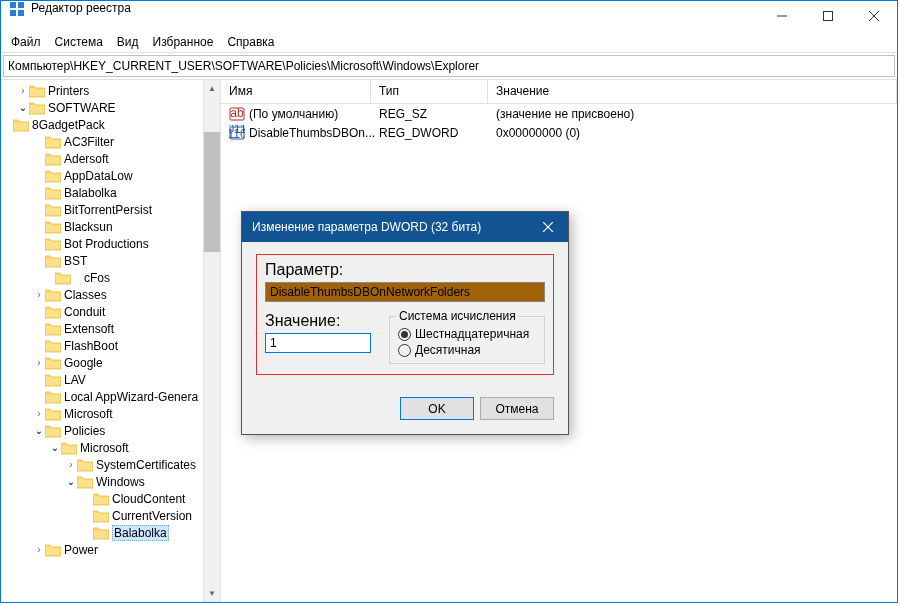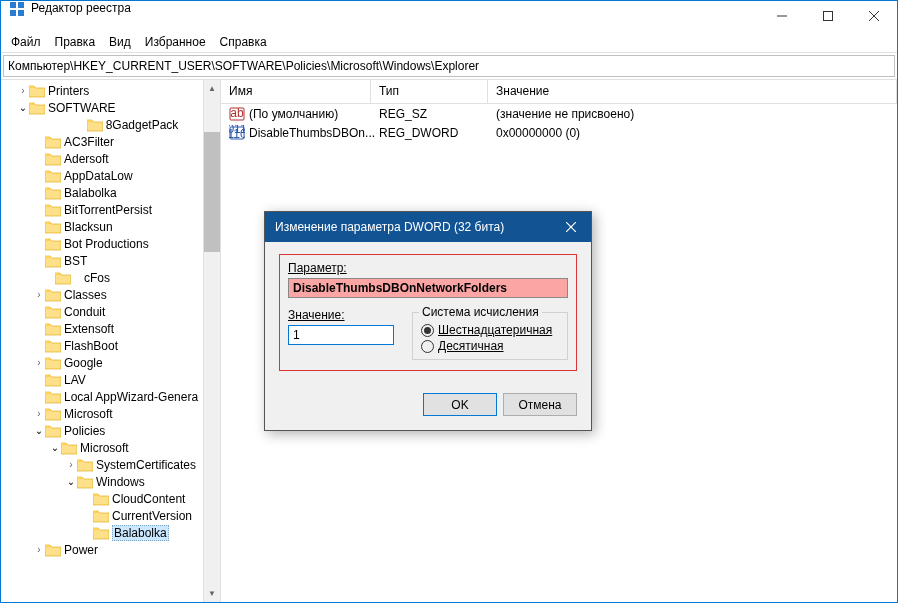--- a/index.html
+++ b/index.html
@@ -28,29 +28,29 @@
   .list-row { display: flex; height: 19px; align-items: center; }
   .list-row div { padding: 0 8px; font-size: 12px; display: flex; align-items: center; }
   .col-name { width: 150px; }
   .col-type { width: 117px; }
   .col-value { flex: 1; }
   .val-icon { width: 16px; height: 16px; margin-right: 4px; flex-shrink: 0; }
   .scrollbar-v { position: absolute; right: 0; top: 0; bottom: 0; width: 17px; background: #f0f0f0; border-left: 1px solid #e0e0e0; display: flex; flex-direction: column; }
   .scrollbar-v .btn { height: 17px; background: #f0f0f0; display: flex; align-items: center; justify-content: center; font-size: 8px; color: #666; }
   .scrollbar-v .thumb { background: #c0c0c0; }
   
-  .dialog { position: absolute; left: 264px; top: 211px; width: 328px; background: #f0f0f0; border: 1px solid #555; box-shadow: 3px 3px 12px rgba(0,0,0,0.3); }
+  .dialog { position: absolute; left: 241px; top: 211px; width: 328px; background: #f0f0f0; border: 1px solid #555; box-shadow: 3px 3px 12px rgba(0,0,0,0.3); }
   .dialog-title { height: 30px; background: #125394; color: #fff; display: flex; align-items: center; padding-left: 10px; font-size: 12px; }
   .dialog-title .spacer { flex: 1; }
   .dialog-title .close { width: 40px; height: 100%; display: flex; align-items: center; justify-content: center; cursor: default; }
   .dialog-body { padding: 12px 14px; }
   .redbox { border: 1px solid #d83434; padding: 6px 8px 10px 8px; margin-bottom: 2px; }
-  .dlg-label { font-size: 12px; margin-bottom: 3px; text-decoration: underline; }
+  .dlg-label { font-size: 16px; margin-bottom: 3px; }
   .dlg-input { width: 100%; border: 1px solid #888; padding: 2px 4px; font-size: 12px; background: #fff; height: 20px; }
-  .dlg-input.ro { background: #fca5a5; font-weight: bold; }
+  .dlg-input.ro { background: #a16207; }
   .dlg-row2 { display: flex; gap: 18px; margin-top: 10px; }
   .dlg-col-left { width: 106px; }
   .dlg-input.value { border: 1px solid #0078d7; }
   .radio-row { display: flex; align-items: center; gap: 4px; margin-top: 2px; }
   .radio { width: 13px; height: 13px; border: 1px solid #333; border-radius: 50%; display: flex; align-items: center; justify-content: center; }
   .radio .dot { width: 7px; height: 7px; background: #333; border-radius: 50%; }
   .group-frame { border: 1px solid #d0d0d0; padding: 8px 8px 6px 8px; position: relative; margin-top: 4px; }
   .group-frame .legend { position: absolute; top: -8px; left: 6px; background: #f0f0f0; padding: 0 3px; font-size: 12px; }
   .dlg-buttons { display: flex; justify-content: flex-end; gap: 6px; padding: 8px 14px 14px 14px; }
   .dlg-btn { width: 74px; height: 23px; border: 1px solid #adadad; background: #e1e1e1; font-size: 12px; display: flex; align-items: center; justify-content: center; cursor: default; }
@@ -86,21 +86,21 @@
           <svg width="10" height="10">
             <line x1="0" y1="0" x2="10" y2="10" stroke="currentColor" stroke-width="1"></line>
             <line x1="10" y1="0" x2="0" y2="10" stroke="currentColor" stroke-width="1"></line>
           </svg>
         </div>
     </div>
   </div>
 
   <div class="menubar">
     <span>Файл</span>
-    <span>Правка</span>
+    <span>Система</span>
     <span>Вид</span>
     <span>Избранное</span>
     <span>Справка</span>
   </div>
 
   <div class="addressbar">
     <span>Компьютер\HKEY_CURRENT_USER\SOFTWARE\Policies\Microsoft\Windows\Explorer</span>
   </div>
 
   <div class="content">
@@ -119,21 +119,21 @@
           <div class="tree-row" style="padding-left: 16px;">
             <span class="arrow open">⌄</span>
             <span class="folder">
               <svg width="16" height="14" viewBox="0 0 16 14">
                 <path d="M0 2 L5 2 L7 4 L16 4 L16 13 L0 13 Z" fill="#ffe08a" stroke="#d9a400" stroke-width="0.6"></path>
                 <path d="M0 2 L5 2 L7 4 L0 4 Z" fill="#ffd054"></path>
               </svg>
             </span>
             <span class="label">SOFTWARE</span>
           </div>
-          <div class="tree-row" style="padding-left: 32px; justify-content: center;">
+          <div class="tree-row" style="">
             <span class="arrow"></span>
             <span class="folder">
               <svg width="16" height="14" viewBox="0 0 16 14">
                 <path d="M0 2 L5 2 L7 4 L16 4 L16 13 L0 13 Z" fill="#ffe08a" stroke="#d9a400" stroke-width="0.6"></path>
                 <path d="M0 2 L5 2 L7 4 L0 4 Z" fill="#ffd054"></path>
               </svg>
             </span>
             <span class="label">8GadgetPack</span>
           </div>
           <div class="tree-row" style="padding-left: 32px;">
@@ -448,21 +448,21 @@
   </div>
   <div class="dialog-body">
     <div class="redbox">
       <div class="dlg-label">Параметр:</div>
       <input class="dlg-input ro" readonly="" value="DisableThumbsDBOnNetworkFolders" style="">
       <div class="dlg-row2">
         <div class="dlg-col-left">
           <div class="dlg-label">Значение:</div>
           <input class="dlg-input value" value="1" style="">
         </div>
-        <div style="flex:1;text-decoration:underline;">
+        <div style="flex:1;">
           <div class="group-frame">
             <span class="legend">Система исчисления</span>
             <div class="radio-row">
               <span class="radio">
                   <span class="dot"></span>
                 </span>
               <span>Шестнадцатеричная</span>
             </div>
             <div class="radio-row">
               <span class="radio"></span>

